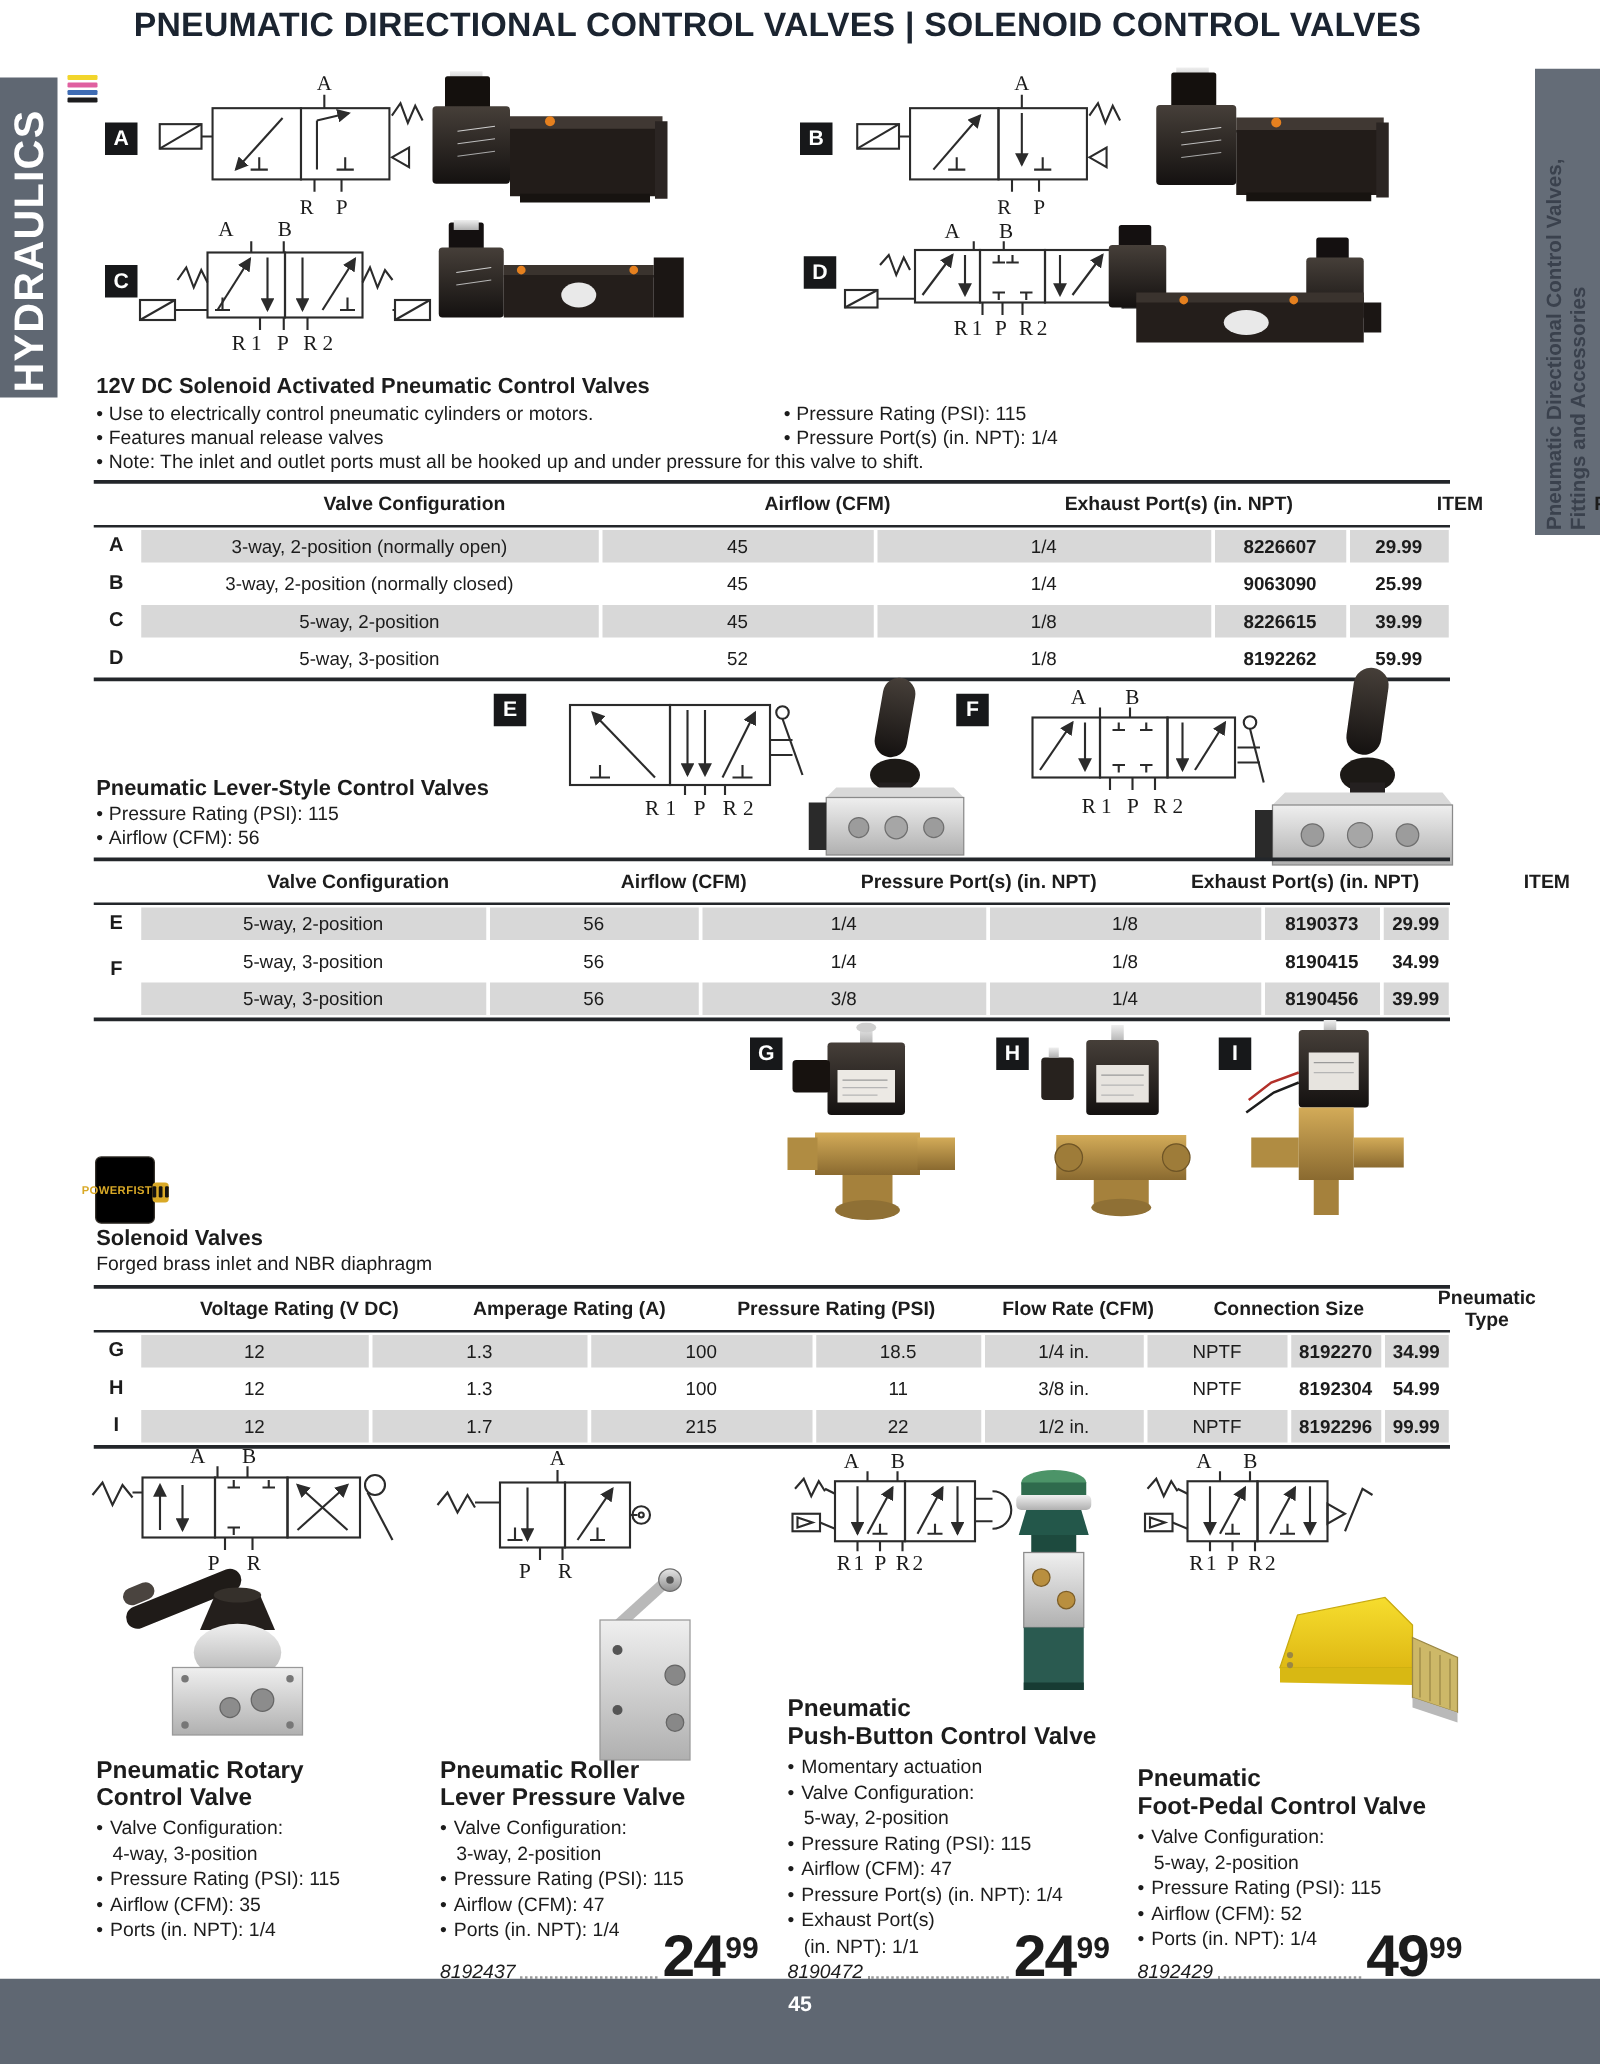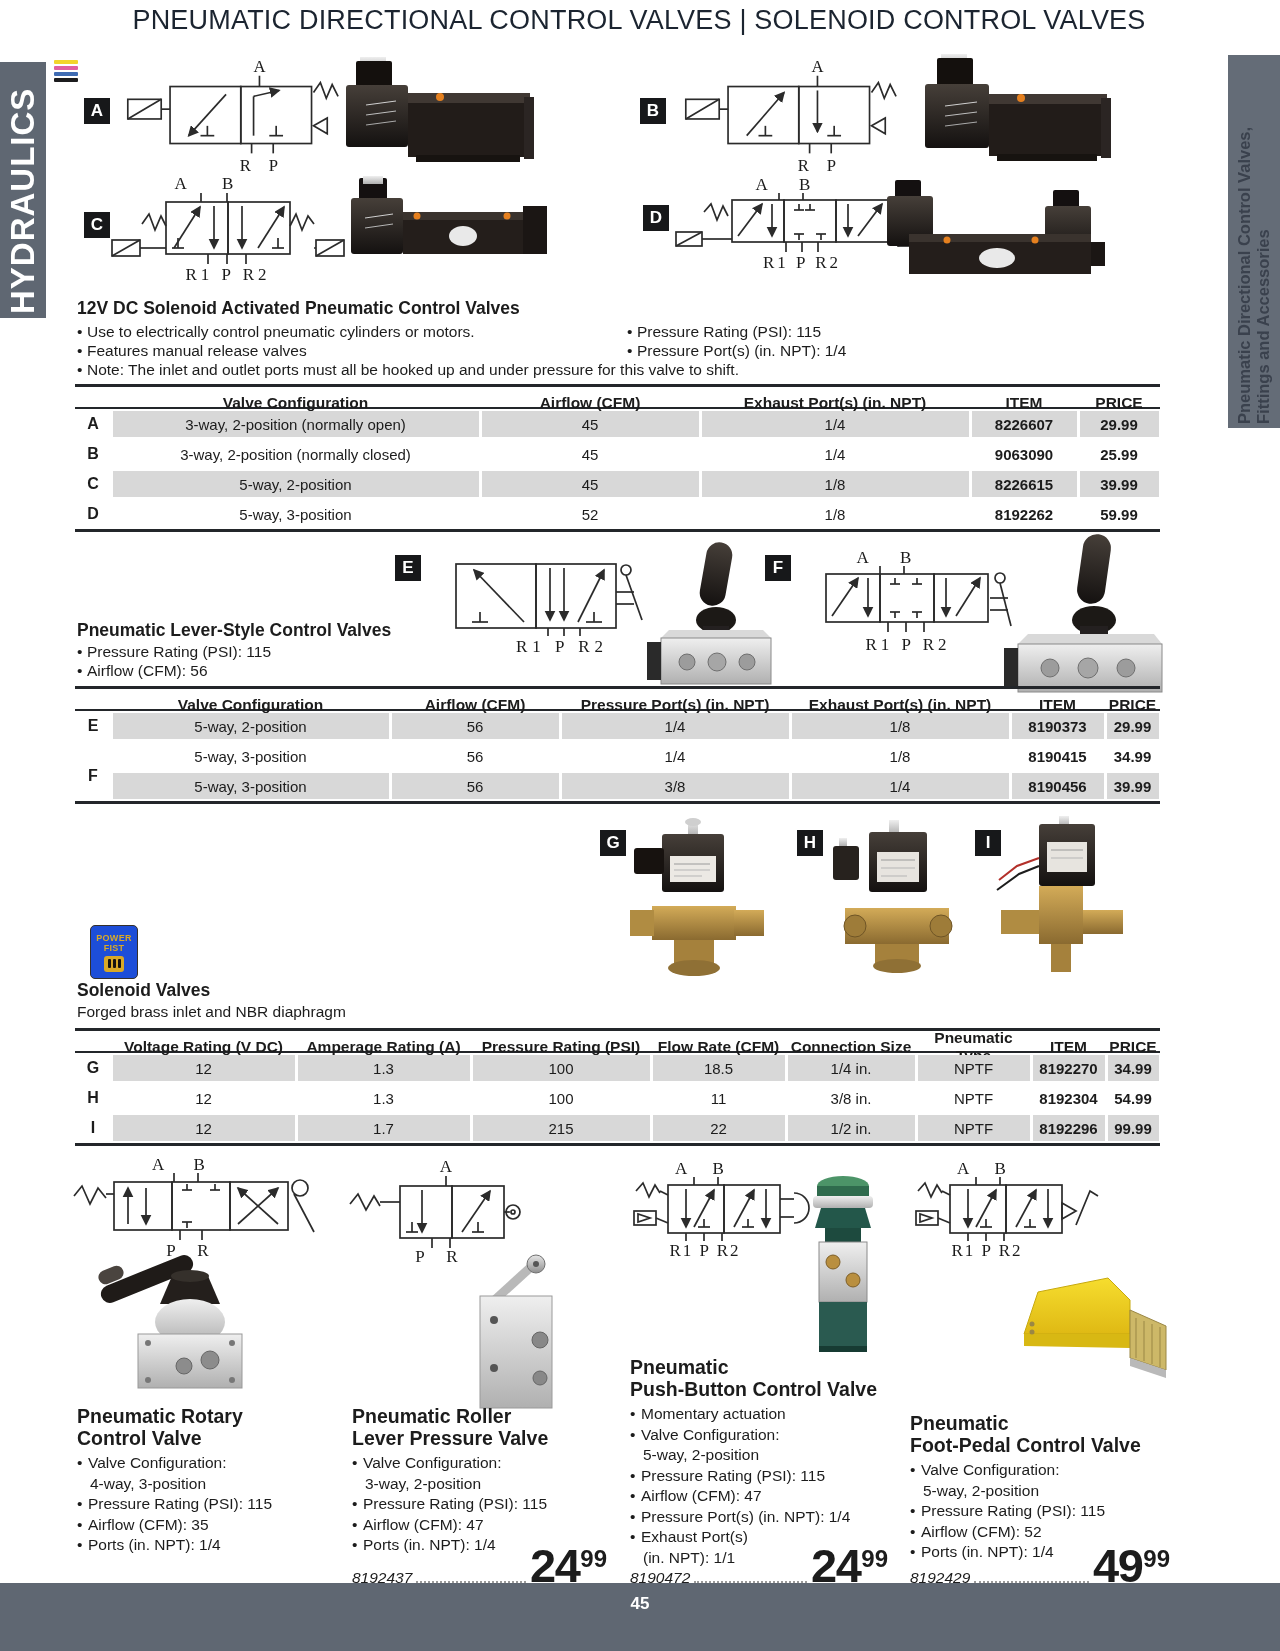--- a/index.html
+++ b/index.html
@@ -1,22 +1,22 @@
 <!DOCTYPE html>
 <html><head>
 <meta charset="utf-8">
 <style>
   html,body{margin:0;padding:0;background:#e9e9e9;}
   #page{position:relative;width:1280px;height:1651px;background:#ffffff;overflow:hidden;
         font-family:"Liberation Sans",sans-serif;color:#1c1c1c;}
   .abs{position:absolute;}
 
   
-  .title{position:absolute;left:101px;top:5px;width:1076px;text-align:center;
-         font-size:27px;font-weight:400;color:#1b2430;letter-spacing:.2px;}
+  .title{position:absolute;left:84px;top:5px;width:1076px;text-align:center;
+         font-size:27px;font-weight:700;color:#1b2430;letter-spacing:.2px;}
   .printmark{position:absolute;left:54px;top:56px;width:24px;height:30px;display:flex;flex-direction:column;justify-content:center;gap:2px;}
   .printmark i{display:block;height:4px;border-radius:1px;}
 
   
   .tabL{position:absolute;left:0;top:62px;width:46px;height:256px;background:#5f6772;}
   .tabL .vt{position:absolute;left:4px;top:252px;width:252px;height:42px;transform:rotate(-90deg);
             transform-origin:left top;color:#fff;font-weight:800;font-size:33px;letter-spacing:1px;}
   .tabR{position:absolute;left:1228px;top:55px;width:52px;height:373px;background:#646c77;}
   .tabR .vt{position:absolute;left:7px;top:369px;width:366px;height:44px;transform:rotate(-90deg);
             transform-origin:left top;color:#3a414d;font-weight:800;font-size:16.5px;line-height:19px;}
@@ -30,39 +30,39 @@
   
   .h1s{position:absolute;font-size:17.5px;font-weight:800;}
   .h2s{position:absolute;font-size:17.5px;font-weight:800;}
   .sub{position:absolute;font-size:15.5px;}
   .bl{position:relative;padding-left:10px;font-size:15.5px;line-height:19px;}
   .bl::before{content:"\2022";position:absolute;left:0;top:0;}
 
   
   .tbl{position:absolute;left:75px;width:1085px;border-bottom:3px solid #23262a;}
   .trow{display:grid;height:30px;align-items:center;}
-  .thead{font-weight:700;height:25px;border-top:3px solid #23262a;border-bottom:2px solid #23262a;box-sizing:border-box;}
+  .thead{font-weight:700;height:38px;border-top:3px solid #23262a;border-bottom:2px solid #23262a;box-sizing:border-box;gap:36px;}
   .t1 .trow{grid-template-columns:36px 369px 220px 270px 108px 82px;}
   .t2 .trow{grid-template-columns:36px 279px 170px 230px 220px 95px 55px;}
   .t3 .trow{grid-template-columns:36px 185px 175px 180px 135px 130px 115px 75px 54px;}
   .tc{height:26px;margin:2px 1.5px;display:flex;align-items:center;justify-content:center;
       text-align:center;font-size:15px;}
   .thead .tc{background:none!important;font-size:15.5px;height:27px;}
   .shade .tc{background:#d8d8d8;}
   .tl{background:none!important;font-weight:700;font-size:16px;}
   .bd{font-weight:700;}
   .fspan{position:absolute;left:0;top:81px;width:36px;text-align:center;font-weight:700;font-size:16px;}
 
   
   .sch line,.sch rect,.sch polyline,.sch polygon,.sch path,.sch circle{stroke:#2b2b2b;fill:none;stroke-width:1.7;}
   .sch text{font-family:"Liberation Serif",serif;font-size:17px;fill:#1b1b1b;stroke:none;}
 
   
-  .badge{position:absolute;left:90px;top:925px;width:46px;height:52px;background:#1d4ed8;border-radius:5px;
-         display:flex;flex-direction:column;align-items:center;justify-content:center;border:1.5px solid #35302a;}
+  .badge{position:absolute;left:76px;top:925px;width:46px;height:52px;background:#000000;border-radius:5px;
+         display:flex;flex-direction:row;align-items:center;justify-content:center;border:1.5px solid #35302a;}
   .badge .bt{color:#d9a927;font-weight:800;font-size:9px;line-height:10px;letter-spacing:.3px;}
   .badge .fist{margin-top:3px;width:20px;height:16px;background:#d9a927;border-radius:3px;display:flex;align-items:center;justify-content:center;gap:2px;}
   .badge .fist i{display:block;width:3px;height:9px;background:#151310;border-radius:1px;}
 
   
   .product{position:absolute;}
   .ptitle{font-size:19.5px;font-weight:800;line-height:22px;margin-bottom:4px;}
   .pl{position:relative;font-size:15.5px;line-height:20.5px;}
   .pl.b{padding-left:11px;}
   .pl.b::before{content:"\2022";position:absolute;left:0;top:0;}

